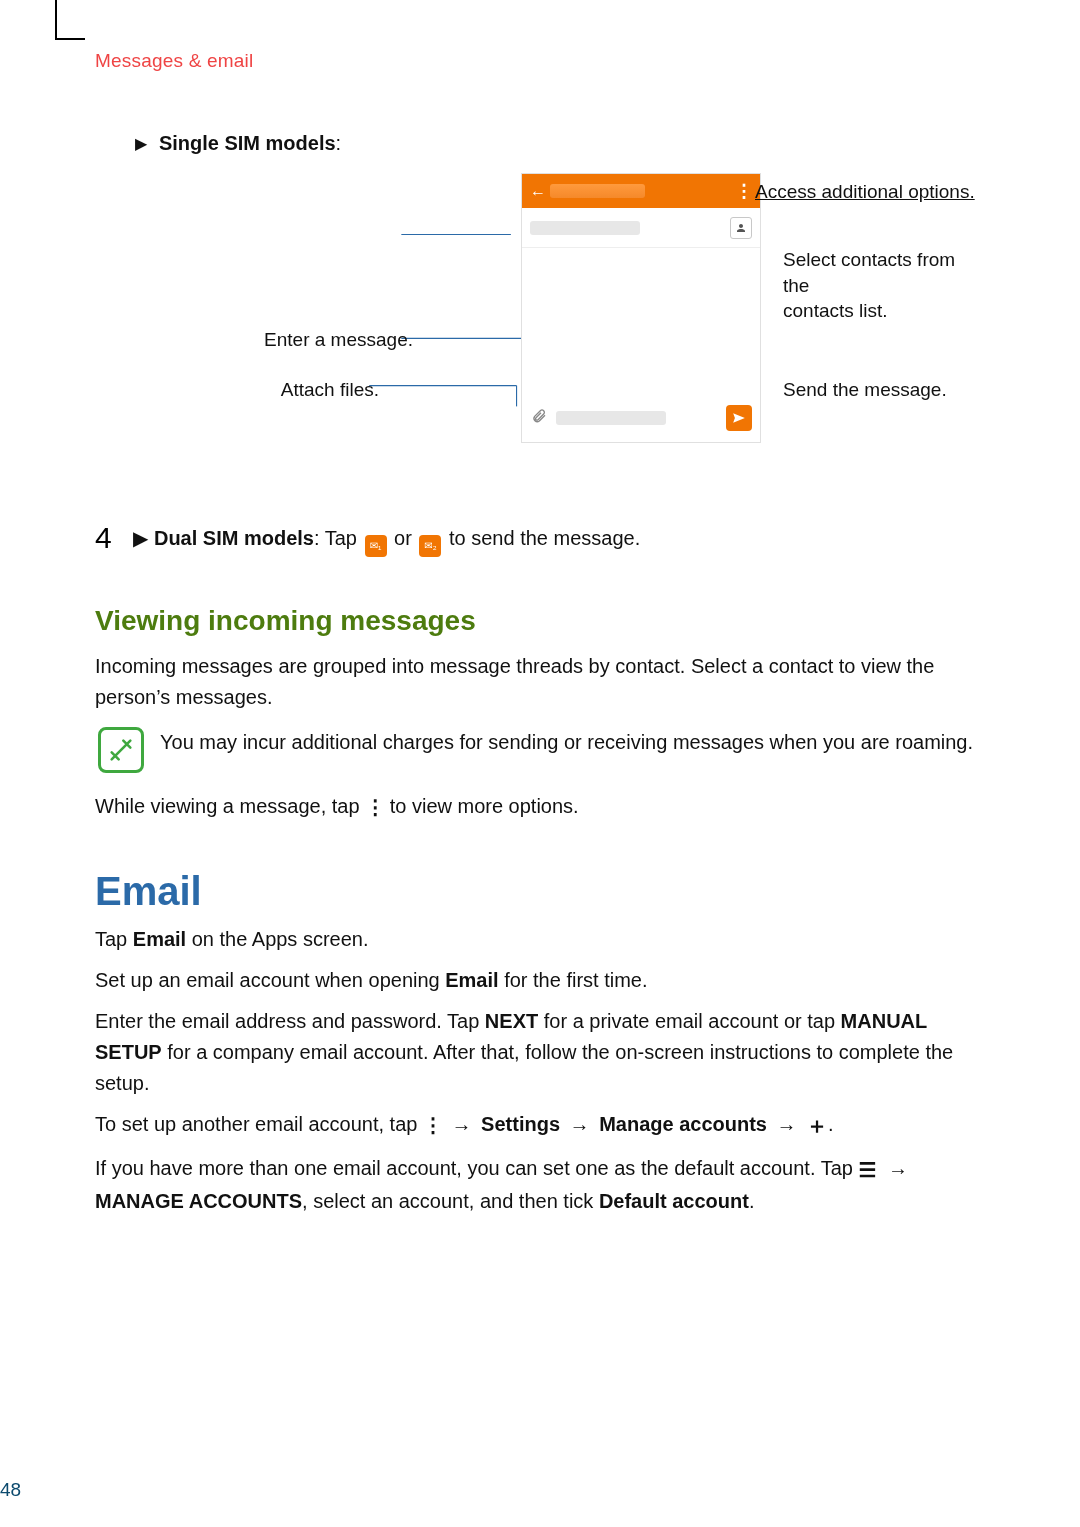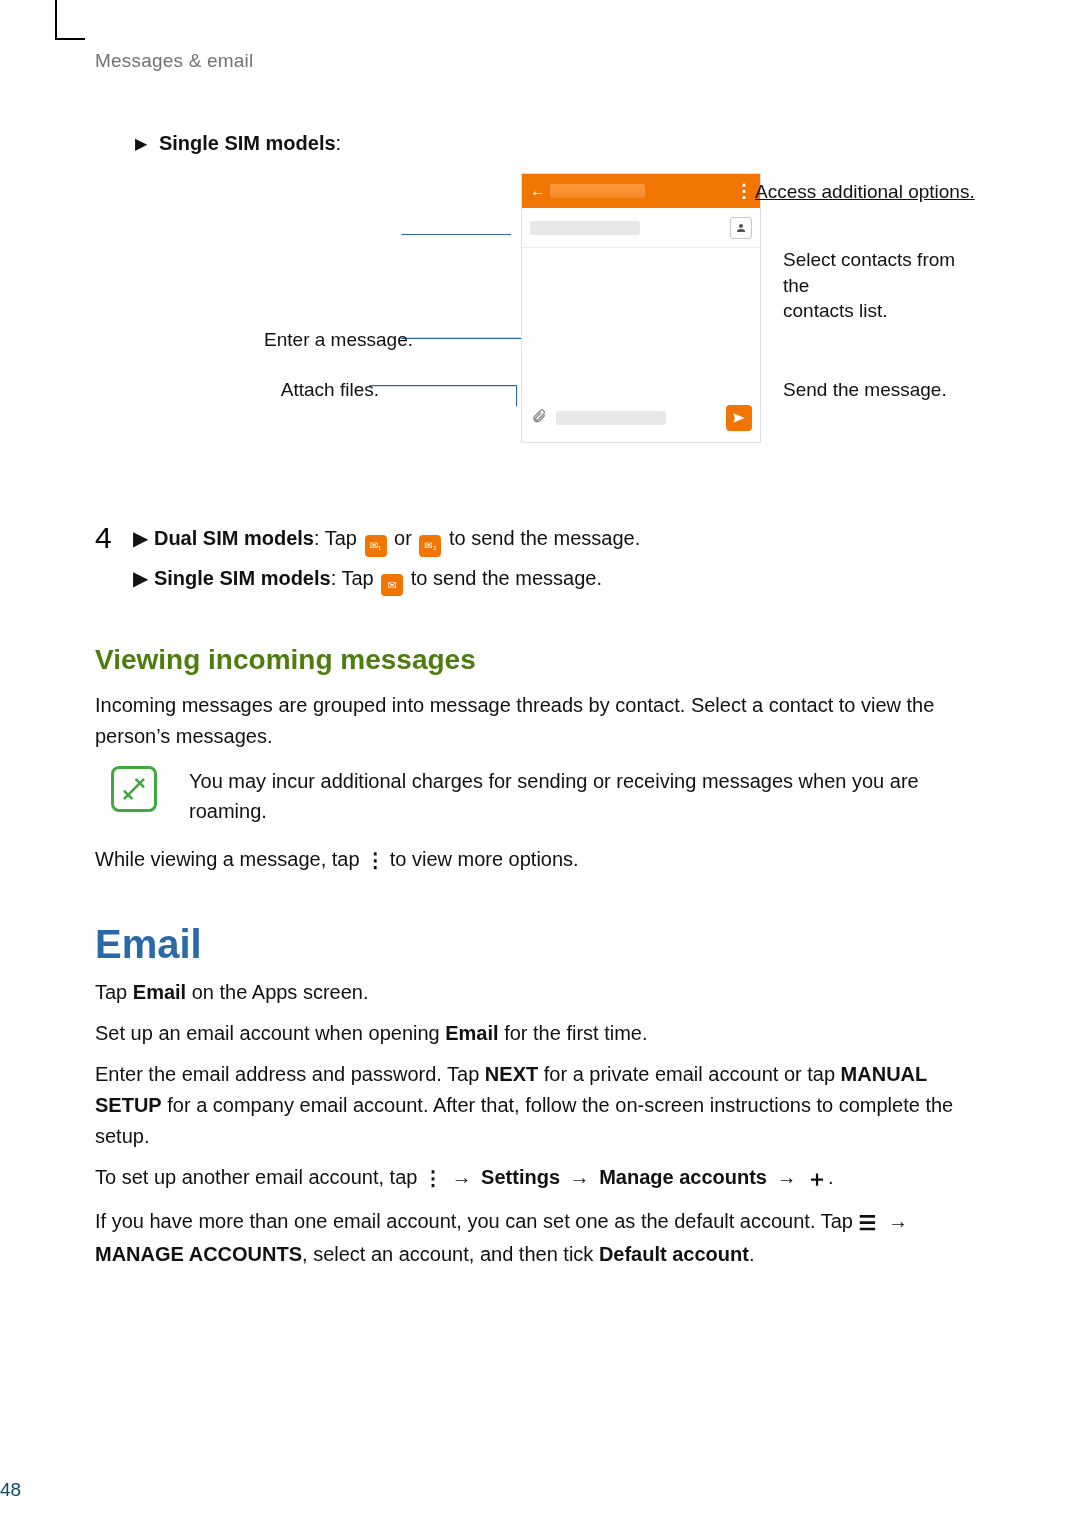--- a/index.html
+++ b/index.html
@@ -1,21 +1,21 @@
 <!DOCTYPE html>
 <html><head>
 <meta charset="utf-8">
 <style>
   * { box-sizing: border-box; margin: 0; padding: 0; }
   html, body { width: 1080px; height: 1527px; background: #fff; font-family: "Segoe UI", Arial, sans-serif; color: #111; }
   .page { position: relative; width: 1080px; height: 1527px; padding: 50px 95px 0 95px; }
   .corner-lines { position: absolute; top: 0; left: 55px; width: 30px; height: 40px; border-left: 2px solid #000; border-bottom: 2px solid #000; border-bottom: none; }
   .corner-lines::after { content:""; position:absolute; left:-2px; top:38px; width: 30px; border-top: 2px solid #000; height:0; }
 
-  .header-crumb { font-size: 19px; color: #737373; margin-bottom: 60px; font-weight: 400; letter-spacing: 0.2px; }
+  .header-crumb { font-size: 19px; color: #ef4444; margin-bottom: 60px; font-weight: 400; letter-spacing: 0.2px; }
 
   .indent-block { margin-left: 40px; }
 
   .arrow-line { font-size: 20px; margin-bottom: 18px; }
   .arrow-line .tri { font-size: 16px; vertical-align: 1px; margin-right: 6px; }
   .bold { font-weight: 700; }
 
   
   .diagram-wrap { position: relative; width: 100%; height: 310px; margin-bottom: 40px; }
   .phone-shot { position: absolute; left: 386px; top: 0; width: 240px; height: 270px; border: 1px solid #e0e0e0; background: #fff; }
@@ -53,21 +53,21 @@
     vertical-align:-4px; margin: 0 2px;
   }
   .inline-badge.sim1::after { content:"✉₁"; font-size:10px;}
   .inline-badge.sim2::after { content:"✉₂"; font-size:10px;}
   .inline-badge.send::after { content:"✉"; font-size:11px;}
 
   h2.section-sub { color:#4d7c0f; font-size:28px; font-weight:700; margin: 42px 0 14px; }
   h1.section-main { color:#2b6aa8; font-size:40px; font-weight:700; margin: 46px 0 10px; }
   p.body { font-size:20px; line-height:1.55; margin-bottom:10px; }
 
-  .note-row { display:flex; gap:32px; margin: 14px 16px 18px; }
+  .note-row { display:flex; gap:16px; margin: 14px 3px 18px; }
   .note-icon {
     width:46px; height:46px; border:3px solid #3fa83f; border-radius:8px;
     display:flex; align-items:center; justify-content:center; flex: 0 0 46px;
     color:#3fa83f; font-size:26px; font-weight:700;
   }
   .note-text { font-size:20px; line-height:1.5; }
 
   .kebab-inline { display:inline-block; font-weight:700; font-size:20px; vertical-align:-1px; letter-spacing:-1px;}
   .kebab-inline::before { content:"⋮"; }
   .plus-inline { display:inline-block; font-weight:700; font-size:22px; vertical-align:-2px;}
@@ -149,24 +149,20 @@
     </div>
   </div>
 
   <div class="step-row">
     <div class="step-num">4</div>
     <div class="step-content">
       <p>
         <span class="tri">▶</span>
         <span class="bold">Dual SIM models</span><span>: Tap </span><span class="inline-badge sim1"></span><span> or </span><span class="inline-badge sim2"></span><span> to send the message.</span>
       </p>
-      <p>
-        <span class="tri">▶</span>
-        <span class="bold">Single SIM models</span><span>: Tap </span><span class="inline-badge send"></span><span> to send the message.</span>
-      </p>
     </div>
   </div>
 
   <h2 class="section-sub">Viewing incoming messages</h2>
   <p class="body">Incoming messages are grouped into message threads by contact. Select a contact to view the person’s messages.</p>
 
   <div class="note-row">
     <div class="note-icon">
       <svg width="28" height="28" viewBox="0 0 24 24" fill="none" stroke="#3fa83f" stroke-width="2.2" stroke-linecap="round">
           <path d="M4 20l16-16M4 14l6 6M14 4l6 6"></path>

